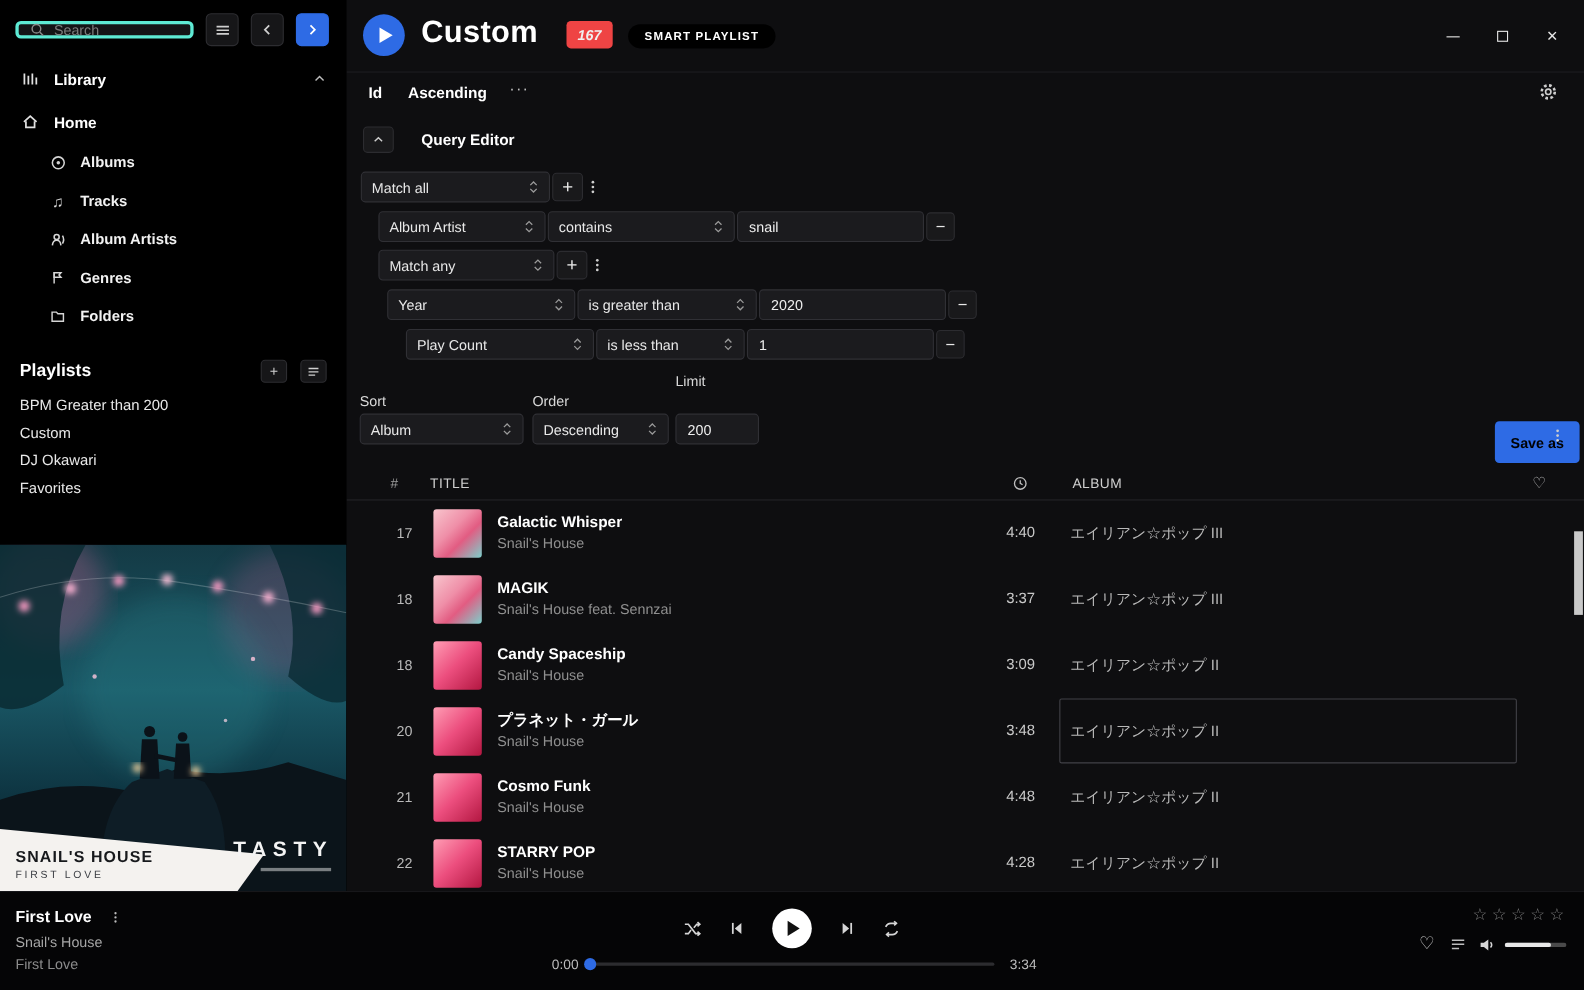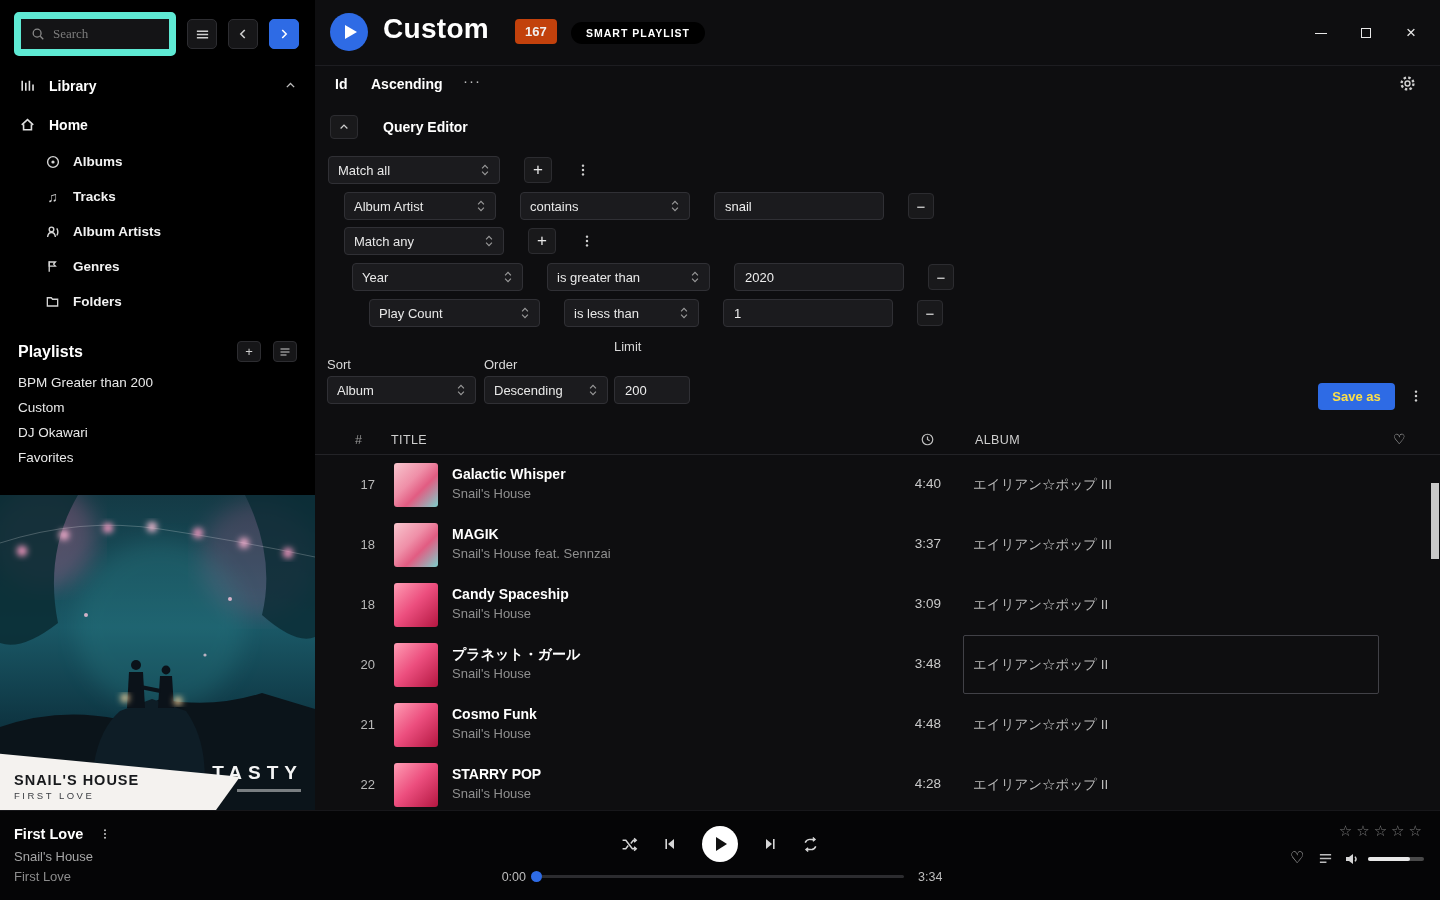--- a/index.html
+++ b/index.html
@@ -3,21 +3,21 @@
 <meta charset="utf-8">
 <style>
   * { margin:0; padding:0; box-sizing:border-box; }
   html,body { width:1440px; height:900px; background:#0d0d0f; color:#fff;
     font-family:"Liberation Sans", sans-serif; overflow:hidden; }
   .app { position:relative; width:1440px; height:900px; --accent:#2e6be5; }
 
   
   .sidebar { position:absolute; left:0; top:0; width:315px; height:810px; background:#000; z-index:2; display:flex; flex-direction:column; }
   .sb-top { display:flex; align-items:center; gap:11px; padding:12px 16px 10px 14px; }
-  .search-box { flex:1; display:flex; align-items:center; gap:8px; height:44px; background:#141416; border:7px solid #5eead4; border-radius:5px; padding:0 10px; color:#8a8a8a;font-family:Liberation Serif, serif; }
+  .search-box { flex:1; display:flex; align-items:center; gap:8px; height:16px; background:#141416; border:3px solid #5eead4; border-radius:5px; padding:0 10px; color:#8a8a8a; }
   .search-box input { flex:1; background:transparent; border:none; outline:none; color:#ddd; font-size:13px; font-family:inherit; width:80px; }
   .search-box input::placeholder { color:#7c7c7c; }
   .btn-sq { width:30px; height:30px; flex:0 0 auto; background:#161618; border:1px solid #2d2d31; border-radius:5px; display:flex; align-items:center; justify-content:center; color:#cfcfcf; cursor:pointer; }
   .btn-sq.accent { background:var(--accent); border-color:var(--accent); color:#fff; }
 
   .nav-item { display:flex; align-items:center; gap:13px; height:39px; padding:0 18px; font-size:14px; font-weight:700; color:#fff; cursor:pointer; }
   .nav-item .nicon { width:18px; display:flex; justify-content:center; color:#e0e0e0; }
   .nav-item .spacer { flex:1; }
   .sub-item { display:flex; align-items:center; gap:12px; height:35px; padding:0 18px 0 44px; font-size:13.5px; font-weight:700; color:#f2f2f2; cursor:pointer; }
   .sub-item .nicon { width:17px; display:flex; justify-content:center; color:#d5d5d5; }
@@ -37,47 +37,47 @@
   .aw-album { font-size:9.5px; letter-spacing:2.5px; color:#3a3d42; margin-top:2px; }
   .aw-brand { position:absolute; right:12px; bottom:26px; font-size:19px; font-weight:700; letter-spacing:6px; color:#f4f4f4; }
   .aw-brand-sub { position:absolute; right:14px; bottom:18px; width:64px; height:3px; background:rgba(255,255,255,.45); }
 
   
   .main { position:absolute; left:315px; top:0; width:1125px; height:810px; background:#0e0e10; }
   .m-header { position:relative; height:66px; border-bottom:1px solid #1d1d21; }
   .hd-play { position:absolute; left:15px; top:13px; width:38px; height:38px; border-radius:50%; background:var(--accent); display:flex; align-items:center; justify-content:center; cursor:pointer; }
   .hd-play .tri { width:0; height:0; border-left:12px solid #fff; border-top:7px solid transparent; border-bottom:7px solid transparent; margin-left:3px; }
   .hd-title { position:absolute; left:68px; top:13px; font-size:28px; font-weight:800; letter-spacing:.3px; }
-  .hd-count { position:absolute; left:200px; top:19px; background:#c2410c; border-radius:4px; padding:5px 10px; font-size:13px; font-weight:700; color:#f0f0f0; }
+  .hd-count { position:absolute; left:200px; top:19px; background:#ef4444; border-radius:4px; padding:5px 10px; font-size:13px; font-weight:700; color:#f0f0f0;font-style:italic; }
   .hd-badge { position:absolute; left:256px; top:22px; background:#000; border-radius:11px; padding:5px 15px; font-size:10.5px; font-weight:800; letter-spacing:1px; color:#fff; }
   .win-controls { position:absolute; right:0; top:0; height:66px; display:flex; align-items:center; gap:31px; padding-right:22px; }
   .wc { width:14px; height:14px; display:flex; align-items:center; justify-content:center; color:#e8e8e8; cursor:pointer; font-size:17px; }
   .wc .min-bar { width:12px; border-top:1.6px solid #e8e8e8; display:block; }
   .wc .max-box { width:10px; height:10px; border:1.4px solid #e8e8e8; display:block; }
 
   .toolbar { position:relative; height:40px; }
   .tb-id { position:absolute; left:20px; top:10px; font-size:14px; font-weight:700; cursor:pointer; }
   .tb-dir { position:absolute; left:56px; top:10px; font-size:14px; font-weight:700; cursor:pointer; }
   .tb-more { position:absolute; left:148px; top:6px; font-size:15px; color:#bdbdbd; letter-spacing:1px; cursor:pointer; }
   .tb-gear { position:absolute; right:24px; top:9px; color:#cfcfcf; cursor:pointer; }
 
   
   .qe { position:relative; }
   .qe-collapse { position:absolute; left:15px; top:9px; width:28px; height:24px; background:#19191b; border:1px solid #2c2c30; border-radius:4px; display:flex; align-items:center; justify-content:center; color:#cfcfcf; cursor:pointer; }
   .qe-title { position:absolute; left:68px; top:13px; font-size:14px; font-weight:700; }
-  .qrow { position:absolute; display:flex; align-items:center; gap:24px; }
+  .qrow { position:absolute; display:flex; align-items:center; gap:2px; }
   .select { height:28px; background:#1b1b1e; border:1px solid #303035; border-radius:4px; display:flex; align-items:center; justify-content:space-between; padding:0 9px; font-size:13px; color:#e8e8e8; cursor:pointer; }
   .select .caret { color:#9a9a9a; margin-left:8px; flex:0 0 auto; }
   .qinput { height:28px; background:#1b1b1e; border:1px solid #303035; border-radius:4px; color:#eee; padding:0 10px; font-size:13px; font-family:inherit; outline:none; }
   .btn-plus { width:28px; height:26px; background:#19191b; border:1px solid #2c2c30; border-radius:4px; color:#e8e8e8; font-size:17px; display:flex; align-items:center; justify-content:center; cursor:pointer; }
   .btn-minus { width:26px; height:26px; background:#19191b; border:1px solid #2c2c30; border-radius:4px; color:#e8e8e8; font-size:15px; display:flex; align-items:center; justify-content:center; cursor:pointer; }
   .kebab { color:#cfcfcf; cursor:pointer; display:flex; align-items:center; }
 
   .sort-label { position:absolute; font-size:13px; color:#d8d8d8; }
-  .saveas { position:absolute; left:1003px; top:383px; width:77px; height:27px; background:var(--accent); border:none; border-radius:4px; color:#fde047; font-size:13px; font-weight:700; font-family:inherit; cursor:pointer; }
+  .saveas { position:absolute; left:1044px; top:383px; width:77px; height:38px; background:var(--accent); border:none; border-radius:4px; color:#000000; font-size:13px; font-weight:700; font-family:inherit; cursor:pointer; }
   .saveas-kebab { position:absolute; left:1094px; top:388px; }
 
   
   .thead { position:absolute; left:0; top:427px; width:1125px; height:28px; border-bottom:1px solid #232327; font-size:12.5px; color:#cfcfcf; letter-spacing:.4px; }
   .thead .h-num { position:absolute; left:40px; top:6px; color:#9a9a9a; cursor:pointer; }
   .thead .h-title { position:absolute; left:76px; top:6px; cursor:pointer; }
   .thead .h-clock { position:absolute; left:605px; top:5px; color:#bdbdbd; cursor:pointer; }
   .thead .h-album { position:absolute; left:660px; top:6px; cursor:pointer; }
   .thead .h-heart { position:absolute; left:1078px; top:4px; color:#bdbdbd; font-size:14px; cursor:pointer; }
 

